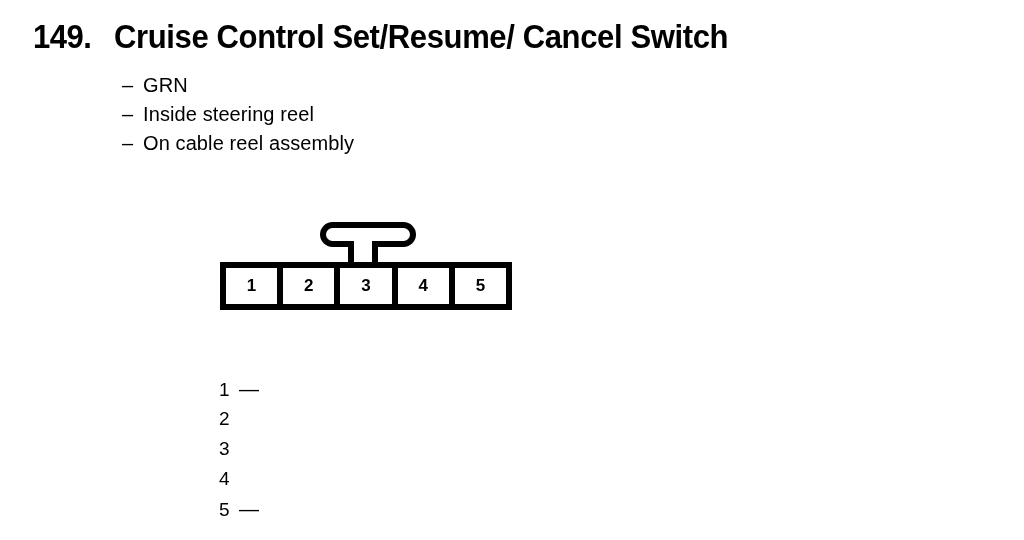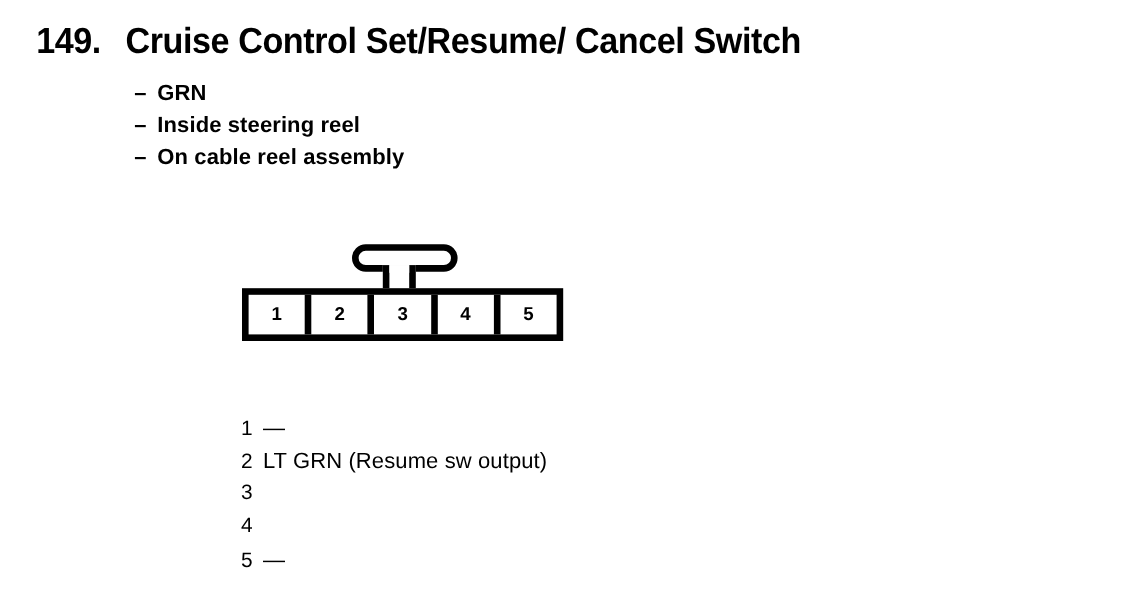--- a/index.html
+++ b/index.html
@@ -47,21 +47,20 @@
   .bullets {
     position: absolute;
     left: 122px;
     top: 71px;
   }
   .bullet-line {
     font-size: 20px;
     line-height: 29px;
     white-space: nowrap;
     letter-spacing: 0.1px;
-    font-weight: bold;
   }
   .bullet-dash {
     display: inline-block;
     width: 21px;
   }
 
   
   .connector {
     position: absolute;
     left: 220px;
@@ -188,21 +187,20 @@
   </div>
 </div>
 
 <div class="legend">
   <div class="legend-row">
     <span class="legend-num">1</span>
     <span class="legend-desc">—</span>
   </div>
   <div class="legend-row">
     <span class="legend-num">2</span>
-    <span class="legend-desc">LT GRN (Resume sw output)</span>
   </div>
   <div class="legend-row">
     <span class="legend-num">3</span>
   </div>
   <div class="legend-row">
     <span class="legend-num">4</span>
   </div>
   <div class="legend-row">
     <span class="legend-num">5</span>
     <span class="legend-desc">—</span>

